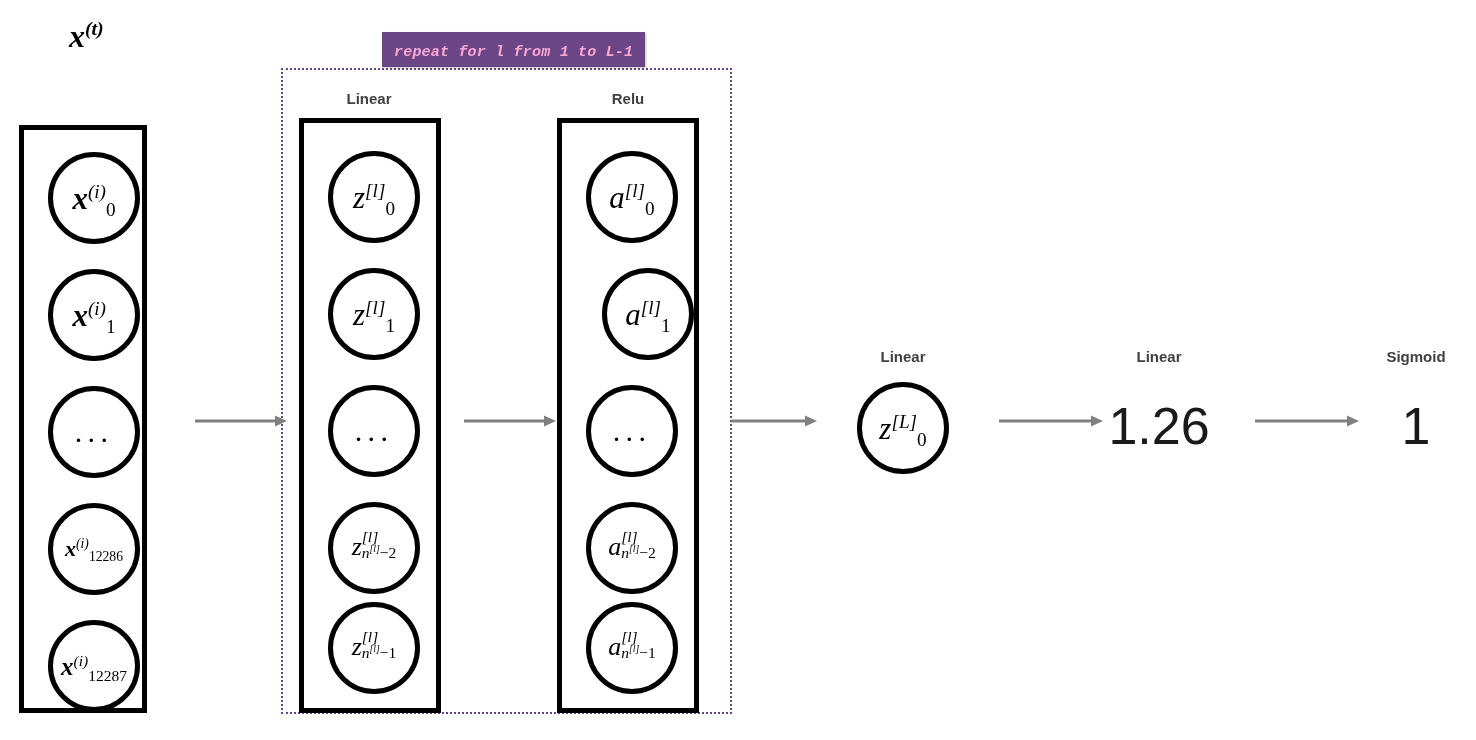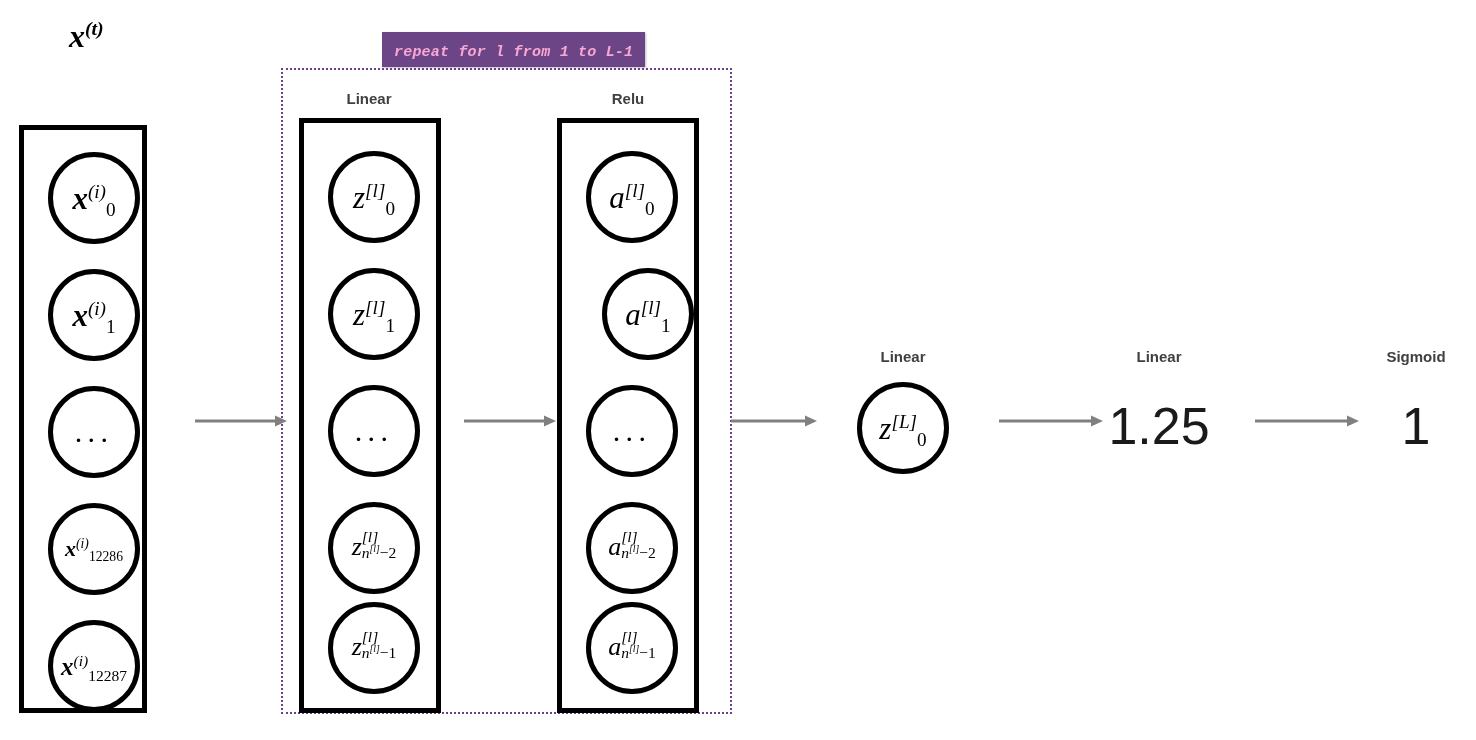--- a/index.html
+++ b/index.html
@@ -240,21 +240,21 @@
       </span>
     </div>
   </div>
 
   <div class="node" style="left:848px; top:382px; width:92px; height:92px;">
     <span class="math" style="font-size:31px;">
       <span class="mvar">z</span><span class="sup mvar">[L]</span><span class="sub">0</span>
     </span>
   </div>
 
-  <div class="bigval" style="left:1080px; top:396px; width:140px;">1.25</div>
+  <div class="bigval" style="left:1080px; top:396px; width:140px;">1.26</div>
 
   <div class="bigval" style="left:1352px; top:396px; width:110px;">1</div>
 
   <svg class="arrow" style="left:186px; top:414px;" width="92" height="14">
     <line x1="0" y1="7" x2="80" y2="7" stroke="#808080" stroke-width="3"></line>
     <polygon points="80,1.5 92,7 80,12.5" fill="#808080"></polygon>
   </svg>
 
   <svg class="arrow" style="left:455px; top:414px;" width="92" height="14">
     <line x1="0" y1="7" x2="80" y2="7" stroke="#808080" stroke-width="3"></line>

